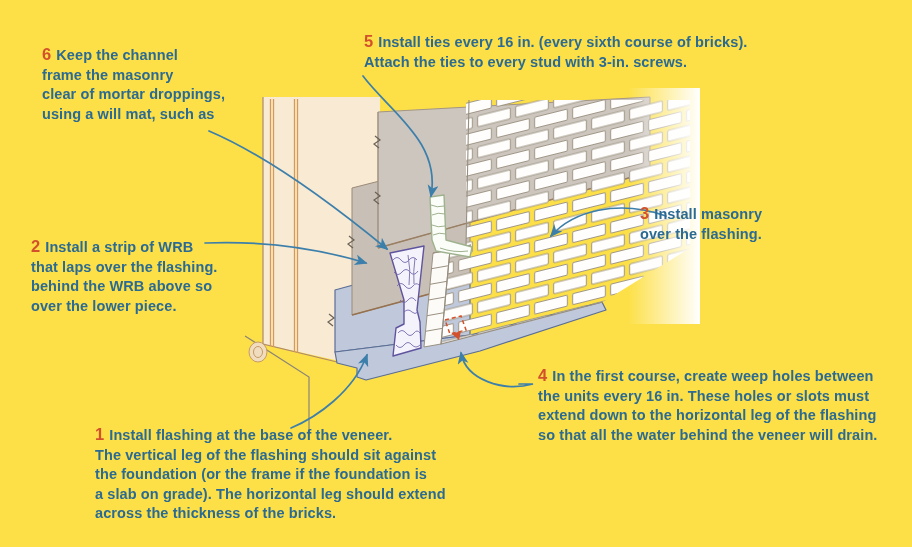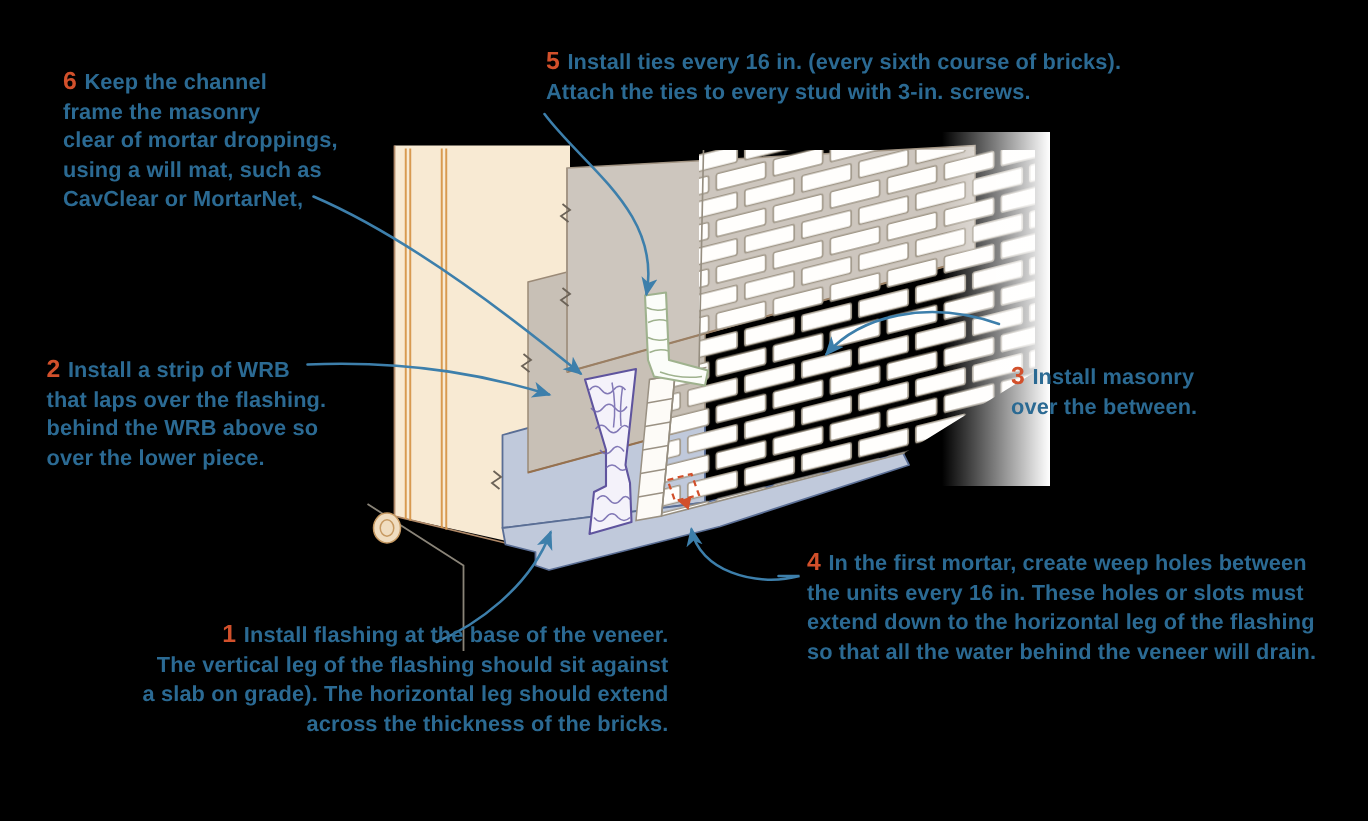--- a/index.html
+++ b/index.html
@@ -1,17 +1,17 @@
 <!DOCTYPE html>
 <html><head>
 <meta charset="utf-8">
 <style>
   html,body{margin:0;padding:0;background:#ffffff;}
   .canvas{
-    position:relative;width:912px;height:547px;background:#000000;
+    position:relative;width:912px;height:547px;background:#fde047;
     font-family:"Liberation Sans",sans-serif;overflow:hidden;
   }
   .illus{position:absolute;left:0;top:0;}
   .note{position:absolute;color:#2b6a93;font-size:14.5px;line-height:19.5px;
         font-weight:600;letter-spacing:.1px;}
   .note p{margin:0;white-space:pre;}
   .num{color:#d2502b;font-weight:700;font-size:16.5px;padding-right:5px;}
 </style>
 </head>
 <body>
@@ -131,47 +131,47 @@
       <path d="M519,384 L533,384 C503,392 466,380 461,353" marker-end="url(#arw)"></path>
       <path d="M291,428 C317,417 353,392 367,355" marker-end="url(#arw)"></path>
     </g>
   </svg>
 
   <div class="note" style="left:42px; top:45px;">
     <p><span class="num">6</span><span>Keep the channel</span></p>
     <p>frame the masonry</p>
     <p>clear of mortar droppings,</p>
     <p>using a will mat, such as</p>
-    <p>CavClear or MortarNet,</p>
   </div>
 
   <div class="note" style="left:364px; top:32px;">
     <p><span class="num">5</span><span>Install ties every 16 in. (every sixth course of bricks).</span></p>
     <p>Attach the ties to every stud with 3-in. screws.</p>
   </div>
 
-  <div class="note" style="left:674px; top:204px;margin-top:38px;">
+  <div class="note" style="left:640px; top:204px;">
     <p><span class="num">3</span><span>Install masonry</span></p>
-    <p>over the between.</p>
+    <p>over the flashing.</p>
   </div>
 
   <div class="note" style="left:31px; top:237px;">
     <p><span class="num">2</span><span>Install a strip of WRB</span></p>
     <p>that laps over the flashing.</p>
     <p>behind the WRB above so</p>
     <p>over the lower piece.</p>
   </div>
 
   <div class="note" style="left:538px; top:366px;">
-    <p><span class="num">4</span><span>In the first mortar, create weep holes between</span></p>
+    <p><span class="num">4</span><span>In the first course, create weep holes between</span></p>
     <p>the units every 16 in. These holes or slots must</p>
     <p>extend down to the horizontal leg of the flashing</p>
     <p>so that all the water behind the veneer will drain.</p>
   </div>
 
-  <div class="note" style="left:95px; top:414px;text-align:right;">
+  <div class="note" style="left:95px; top:425px;">
     <p><span class="num">1</span><span>Install flashing at the base of the veneer.</span></p>
     <p>The vertical leg of the flashing should sit against</p>
+    <p>the foundation (or the frame if the foundation is</p>
     <p>a slab on grade). The horizontal leg should extend</p>
     <p>across the thickness of the bricks.</p>
   </div>
 
 </div>
 
 </body></html>

